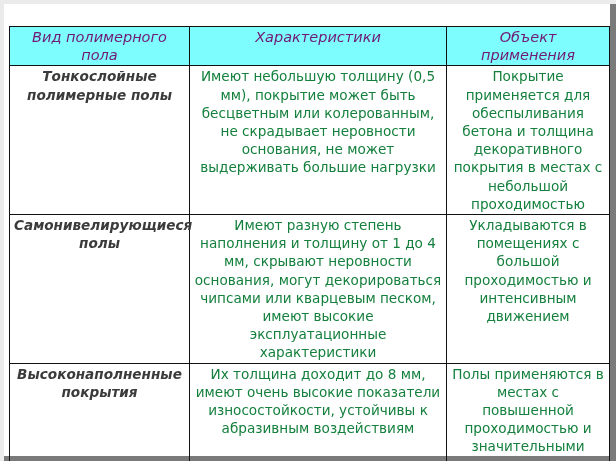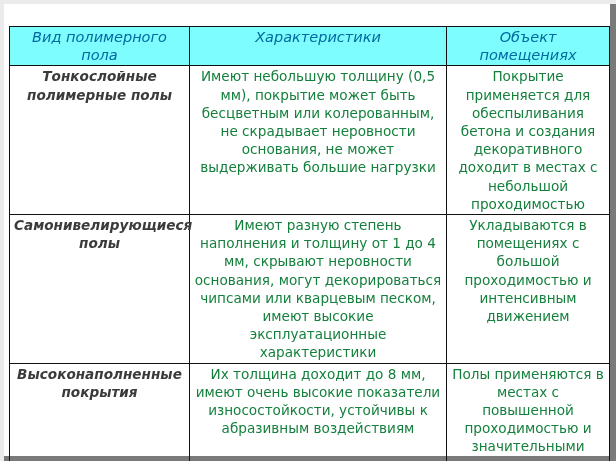--- a/index.html
+++ b/index.html
@@ -62,21 +62,21 @@
       vertical-align: top;
       text-align: center;
       padding: 1px 4px;
       line-height: 18.2px;
     }
     th {
       background: #7dfdfd;
       font-style: italic;
       font-weight: normal;
       font-size: 14.5px;
-      color: #0369a1;
+      color: #701a75;
       height: 36px;
       padding-top: 1px;
     }
     td {
       font-size: 13.6px;
       color: #15803d;
     }
     td.type {
       font-style: italic;
       font-weight: bold;
@@ -99,28 +99,28 @@
 <table>
   <colgroup>
     <col style="width:180px">
     <col style="width:257px">
     <col style="width:163px">
   </colgroup>
   <thead>
     <tr>
       <th>Вид полимерного пола</th>
       <th>Характеристики</th>
-      <th>Объект помещениях</th>
+      <th>Объект применения</th>
     </tr>
   </thead>
   <tbody>
     <tr class="r1">
       <td class="type">Тонкослойные полимерные полы</td>
       <td>Имеют небольшую толщину (0,5 мм), покрытие может быть бесцветным или колерованным, не скрадывает неровности основания, не может выдерживать большие нагрузки</td>
-      <td>Покрытие применяется для обеспыливания бетона и создания декоративного доходит в местах с небольшой проходимостью</td>
+      <td>Покрытие применяется для обеспыливания бетона и толщина декоративного покрытия в местах с небольшой проходимостью</td>
     </tr>
     <tr class="r2">
       <td class="type">Самонивелирующиеся полы</td>
       <td>Имеют разную степень наполнения и толщину от 1 до 4 мм, скрывают неровности основания, могут декорироваться чипсами или кварцевым песком, имеют высокие эксплуатационные характеристики</td>
       <td>Укладываются в помещениях с большой проходимостью и интенсивным движением</td>
     </tr>
     <tr class="r3">
       <td class="type">Высоконаполненные покрытия</td>
       <td>Их толщина доходит до 8 мм, имеют очень высокие показатели износостойкости, устойчивы к абразивным воздействиям</td>
       <td>Полы применяются в местах с повышенной проходимостью и значительными ударными нагрузками на пол</td>

